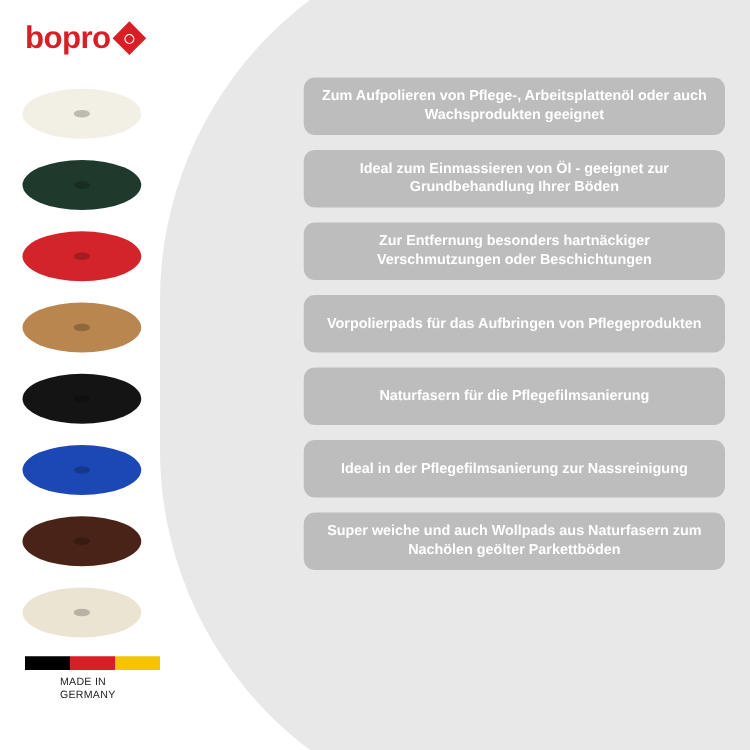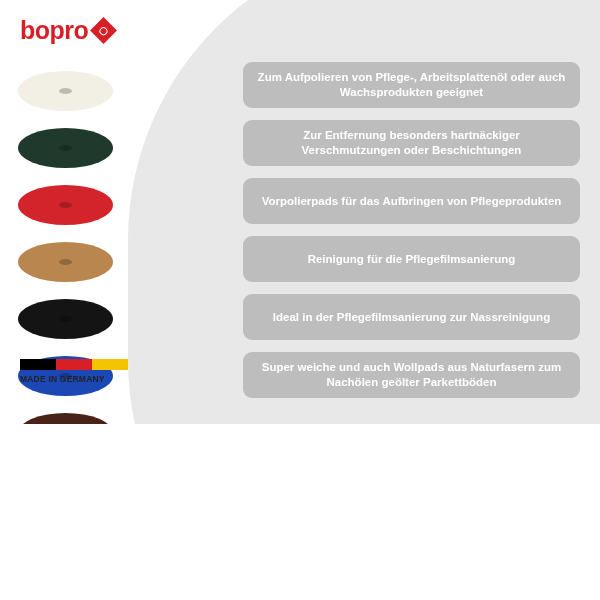--- a/index.html
+++ b/index.html
@@ -9,21 +9,21 @@
   body {
     width: 600px;
     height: 600px;
     background: #ffffff;
     font-family: "Liberation Sans", sans-serif;
     overflow: hidden;
   }
   .page {
     position: relative;
     width: 600px;
-    height: 424px;
+    height: 600px;
     background: #ffffff;
     overflow: hidden;
   }
   
   .grey-backdrop {
     position: absolute;
     left: 128px;
     top: -60px;
     width: 560px;
     height: 720px;
@@ -146,23 +146,24 @@
     width: 108px;
     height: 11px;
   }
   .flag span { flex: 1 1 33.33%; display: block; }
   .flag .black { background: #000000; }
   .flag .red { background: #d81f26; }
   .flag .gold { background: #f5c400; }
   .made {
     margin-top: 4px;
     font-size: 8.5px;
-    font-weight: bold;
+    font-weight: normal;
     color: #222222;
     letter-spacing: 0.2px;
+    margin-left: 28px;
   }
 </style>
 </head>
 <body>
 
 <div class="page">
 
   <div class="grey-backdrop"></div>
   <div class="grey-backdrop2"></div>
 
@@ -193,23 +194,24 @@
     <div class="pad-row">
         <div class="pad" id="pad6" style="background: rgb(74, 35, 24);"></div>
       </div>
     <div class="pad-row">
         <div class="pad" id="pad7" style="background: rgb(236, 228, 210);"></div>
       </div>
   </div>
 
   <div class="bullets">
     <div class="bullet">Zum Aufpolieren von Pflege-, Arbeitsplattenöl oder auch Wachsprodukten geeignet</div>
+    <div class="bullet">Ideal zum Einmassieren von Öl - geeignet zur Grundbehandlung Ihrer Böden</div>
     <div class="bullet">Zur Entfernung besonders hartnäckiger Verschmutzungen oder Beschichtungen</div>
     <div class="bullet">Vorpolierpads für das Aufbringen von Pflegeprodukten</div>
-    <div class="bullet">Reinigung für die Pflegefilmsanierung</div>
+    <div class="bullet">Naturfasern für die Pflegefilmsanierung</div>
     <div class="bullet">Ideal in der Pflegefilmsanierung zur Nassreinigung</div>
     <div class="bullet">Super weiche und auch Wollpads aus Naturfasern zum Nachölen geölter Parkettböden</div>
   </div>
 
   <div class="footer">
     <div class="flag">
       <span class="black"></span>
       <span class="red"></span>
       <span class="gold"></span>
     </div>

